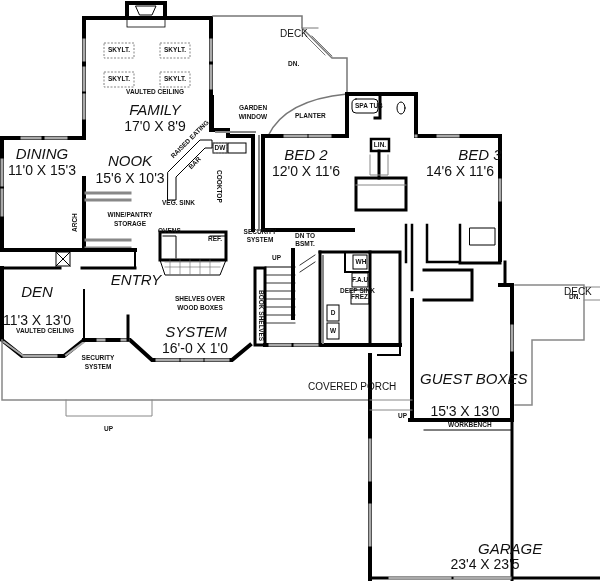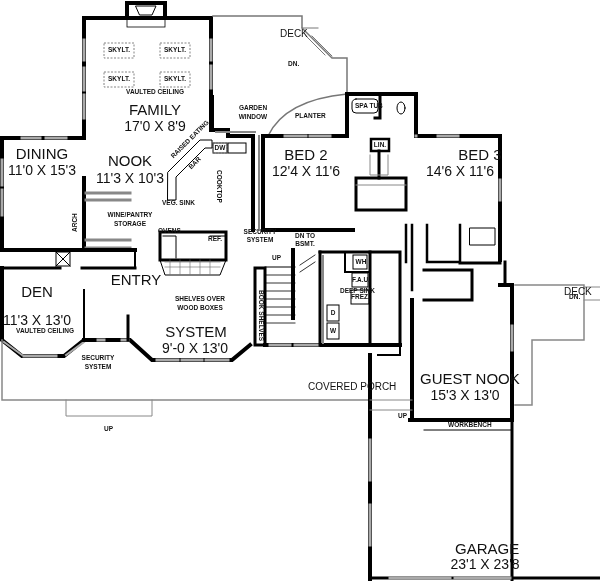--- a/index.html
+++ b/index.html
@@ -1,19 +1,19 @@
 <!DOCTYPE html>
 <html><head>
 <meta charset="utf-8">
 <style>
   html,body{margin:0;padding:0;background:#fff;}
   body{width:600px;height:581px;overflow:hidden;position:relative;font-family:"Liberation Sans",sans-serif;}
   svg{position:absolute;left:0;top:0;}
   .lbl{position:absolute;color:#111;text-align:center;white-space:nowrap;line-height:1;font-family:"Liberation Sans",sans-serif;}
-  .room{font-size:15px;}
+  .room{font-size:15px;font-style:italic;}
   .dim{font-size:14px;}
   .sm{font-size:6.5px;font-weight:bold;}
   .md{font-size:10px;padding-left:40px;}
 </style>
 </head>
 <body>
 
 <svg width="600" height="581" viewBox="0 0 600 581">
   <g fill="none" stroke="#000" stroke-linecap="square">
 
@@ -141,42 +141,42 @@
 </svg>
 
 <div class="lbl room" style="left:110px;top:102px;width:90px">FAMILY</div>
 <div class="lbl dim" style="left:105px;top:119px;width:100px">17'0 X 8'9</div>
 <div class="lbl sm" style="left:105px;top:89px;width:100px">VAULTED CEILING</div>
 
 <div class="lbl room" style="left:2px;top:146px;width:80px">DINING</div>
 <div class="lbl dim" style="left:2px;top:163px;width:80px">11'0 X 15'3</div>
 
 <div class="lbl room" style="left:90px;top:153px;width:80px">NOOK</div>
-<div class="lbl dim" style="left:86px;top:171px;width:88px">11'3 X 10'3</div>
+<div class="lbl dim" style="left:86px;top:171px;width:88px">15'6 X 10'3</div>
 
 <div class="lbl room" style="left:266px;top:147px;width:80px">BED 2</div>
-<div class="lbl dim" style="left:266px;top:164px;width:80px">12'4 X 11'6</div>
+<div class="lbl dim" style="left:266px;top:164px;width:80px">12'0 X 11'6</div>
 
 <div class="lbl room" style="left:440px;top:147px;width:80px">BED 3</div>
 <div class="lbl dim" style="left:420px;top:164px;width:80px">14'6 X 11'6</div>
 
 <div class="lbl room" style="left:2px;top:284px;width:70px">DEN</div>
 <div class="lbl dim" style="left:2px;top:313px;width:70px">11'3 X 13'0</div>
 <div class="lbl sm" style="left:10px;top:328px;width:70px">VAULTED CEILING</div>
 
 <div class="lbl room" style="left:106px;top:272px;width:60px">ENTRY</div>
 
 <div class="lbl room" style="left:156px;top:324px;width:80px">SYSTEM</div>
-<div class="lbl dim" style="left:150px;top:341px;width:90px">9'-0 X 13'0</div>
-
-<div class="lbl room" style="left:420px;top:371px;width:90px">GUEST NOOK</div>
-<div class="lbl dim" style="left:420px;top:388px;width:90px">15'3 X 13'0</div>
-
-<div class="lbl room" style="left:455px;top:541px;width:60px">GARAGE</div>
-<div class="lbl dim" style="left:450px;top:557px;width:70px">23'1 X 23'8</div>
+<div class="lbl dim" style="left:150px;top:341px;width:90px">16'-0 X 1'0</div>
+
+<div class="lbl room" style="left:420px;top:371px;width:90px">GUEST BOXES</div>
+<div class="lbl dim" style="left:420px;top:404px;width:90px">15'3 X 13'0</div>
+
+<div class="lbl room" style="left:478px;top:541px;width:60px">GARAGE</div>
+<div class="lbl dim" style="left:450px;top:557px;width:70px">23'4 X 23'5</div>
 
 <div class="lbl sm" style="left:106px;top:47px;width:26px">SKYLT.</div>
 <div class="lbl sm" style="left:162px;top:47px;width:26px">SKYLT.</div>
 <div class="lbl sm" style="left:106px;top:76px;width:26px">SKYLT.</div>
 <div class="lbl sm" style="left:162px;top:76px;width:26px">SKYLT.</div>
 
 <div class="lbl md" style="left:240px;top:29px">DECK</div>
 <div class="lbl sm" style="left:288px;top:61px">DN.</div>
 <div class="lbl sm" style="left:233px;top:105px;width:40px">GARDEN</div>
 <div class="lbl sm" style="left:233px;top:114px;width:40px">WINDOW</div>

